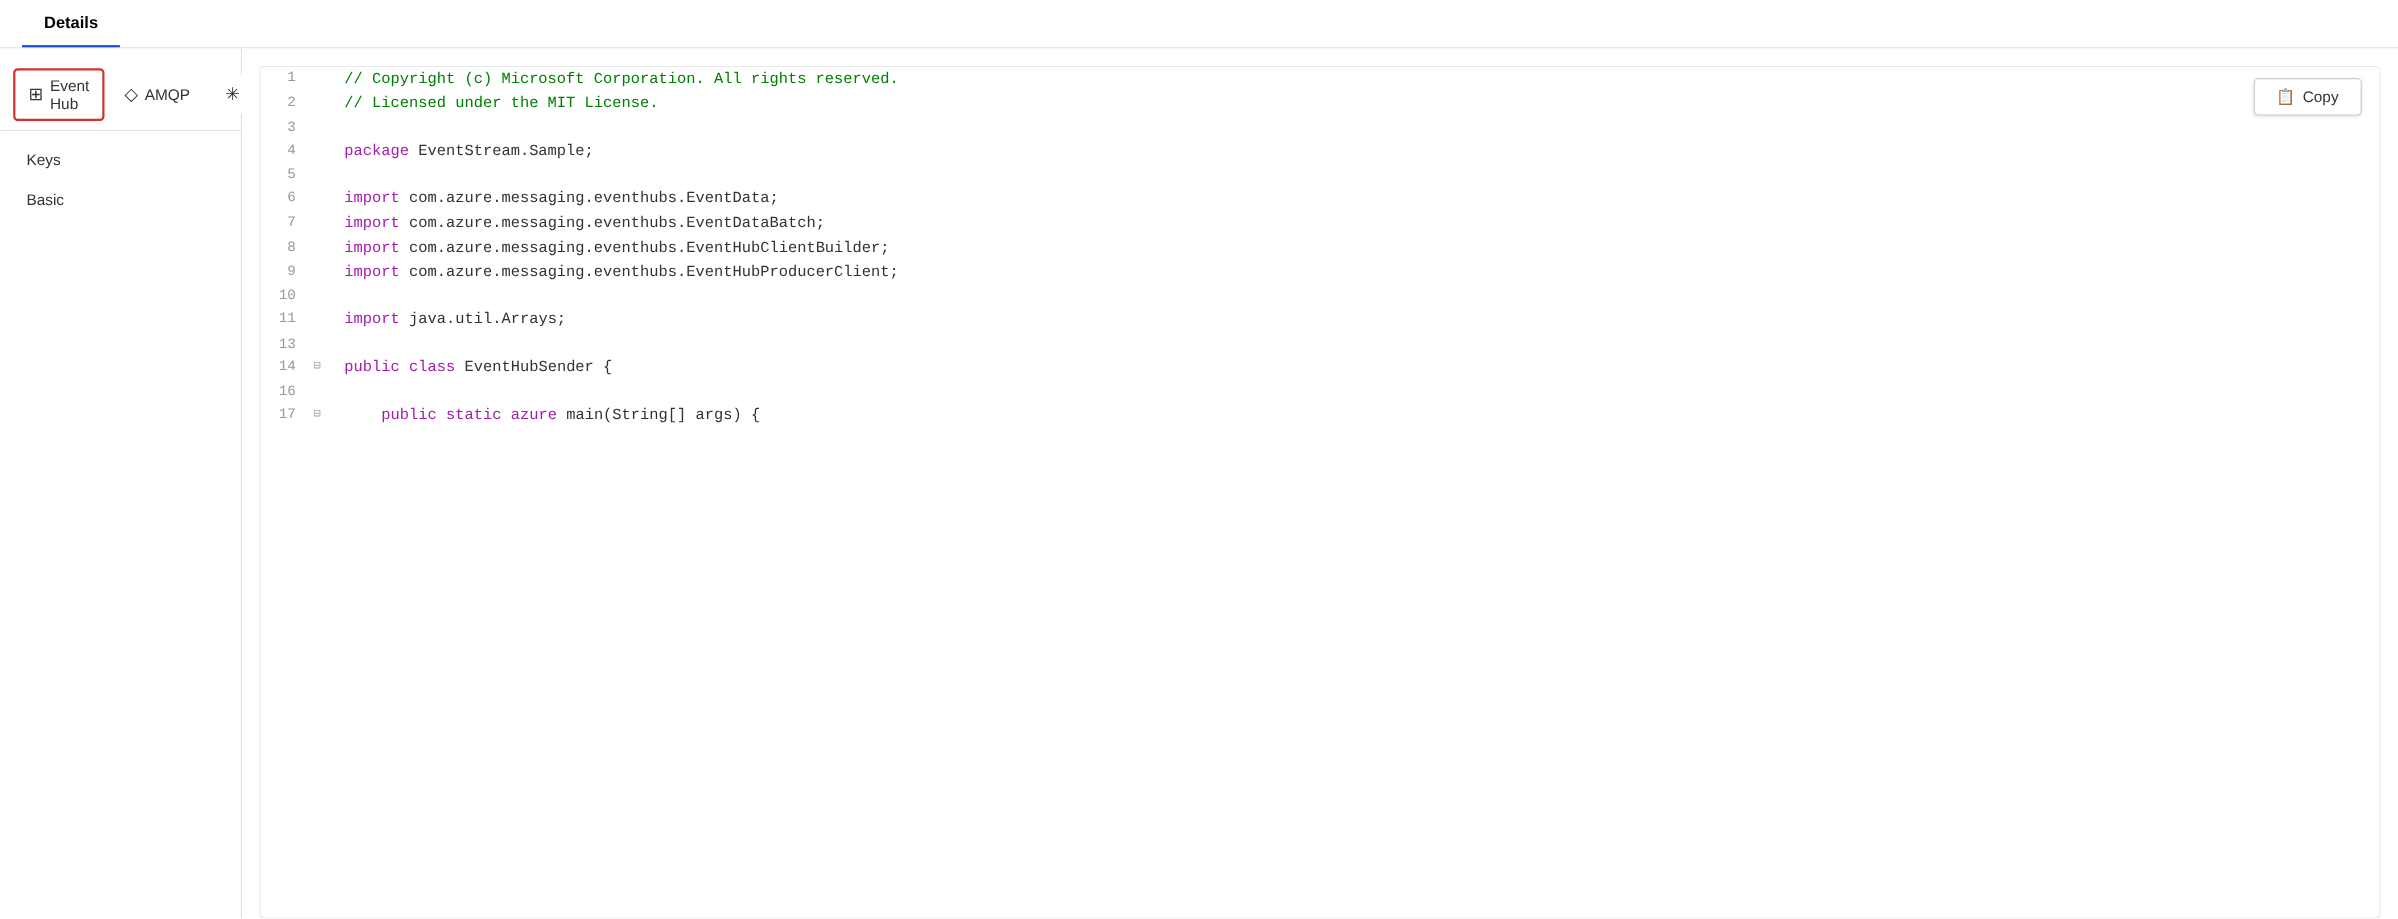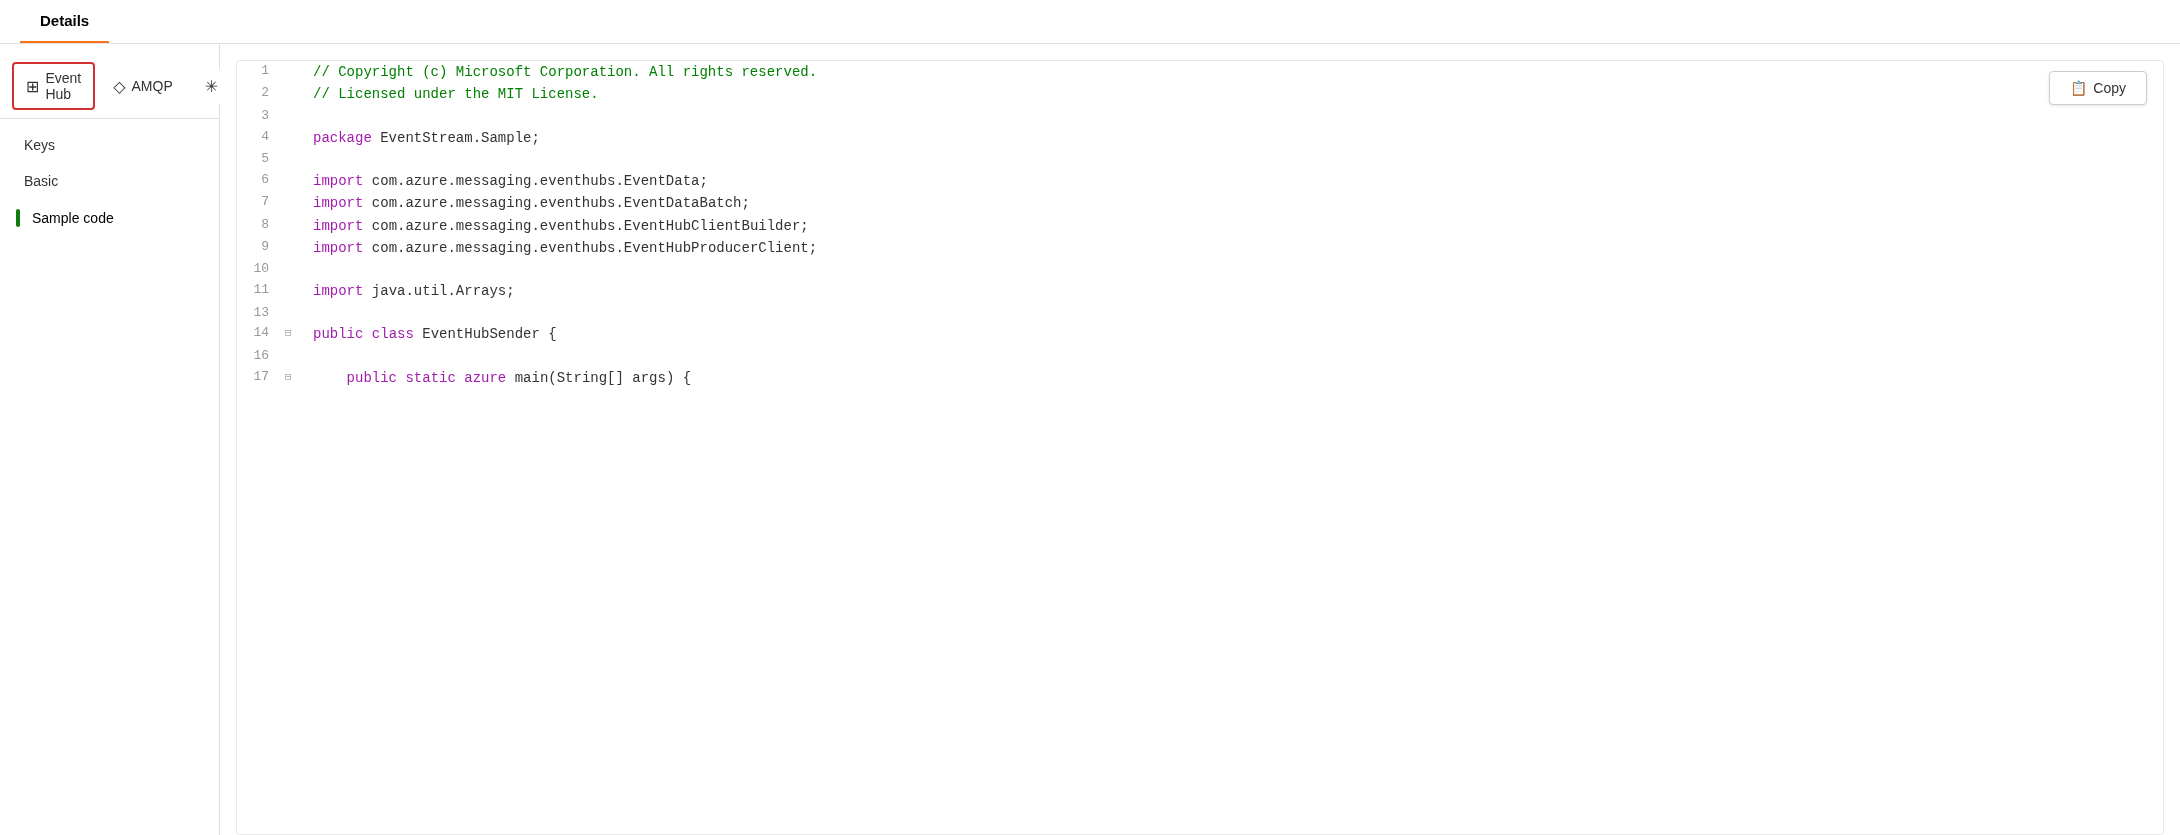--- a/index.html
+++ b/index.html
@@ -27,21 +27,21 @@
     }
     .top-tab {
       padding: 12px 20px;
       font-size: 15px;
       font-weight: 600;
       cursor: pointer;
       border-bottom: 2px solid transparent;
       color: #333;
     }
     .top-tab.active {
-      border-bottom: 2px solid #f97316;
+      border-bottom: 2px solid #1d4ed8;
       color: #000;
     }
 
     
     .main-content {
       display: flex;
       flex: 1;
       overflow: hidden;
     }
 
@@ -229,23 +229,20 @@
         </div>
       </div>
 
       <div class="sidebar-nav">
         <div class="sidebar-nav-item">
           <span>Keys</span>
         </div>
         <div class="sidebar-nav-item">
           <span>Basic</span>
         </div>
-        <div class="sidebar-nav-item active">
-          <span>Sample code</span>
-        </div>
       </div>
     </div>
 
     <div class="code-area">
 
       <div class="code-viewer">
         <button class="copy-btn">
           <span>📋</span>
           <span>Copy</span>
         </button>

